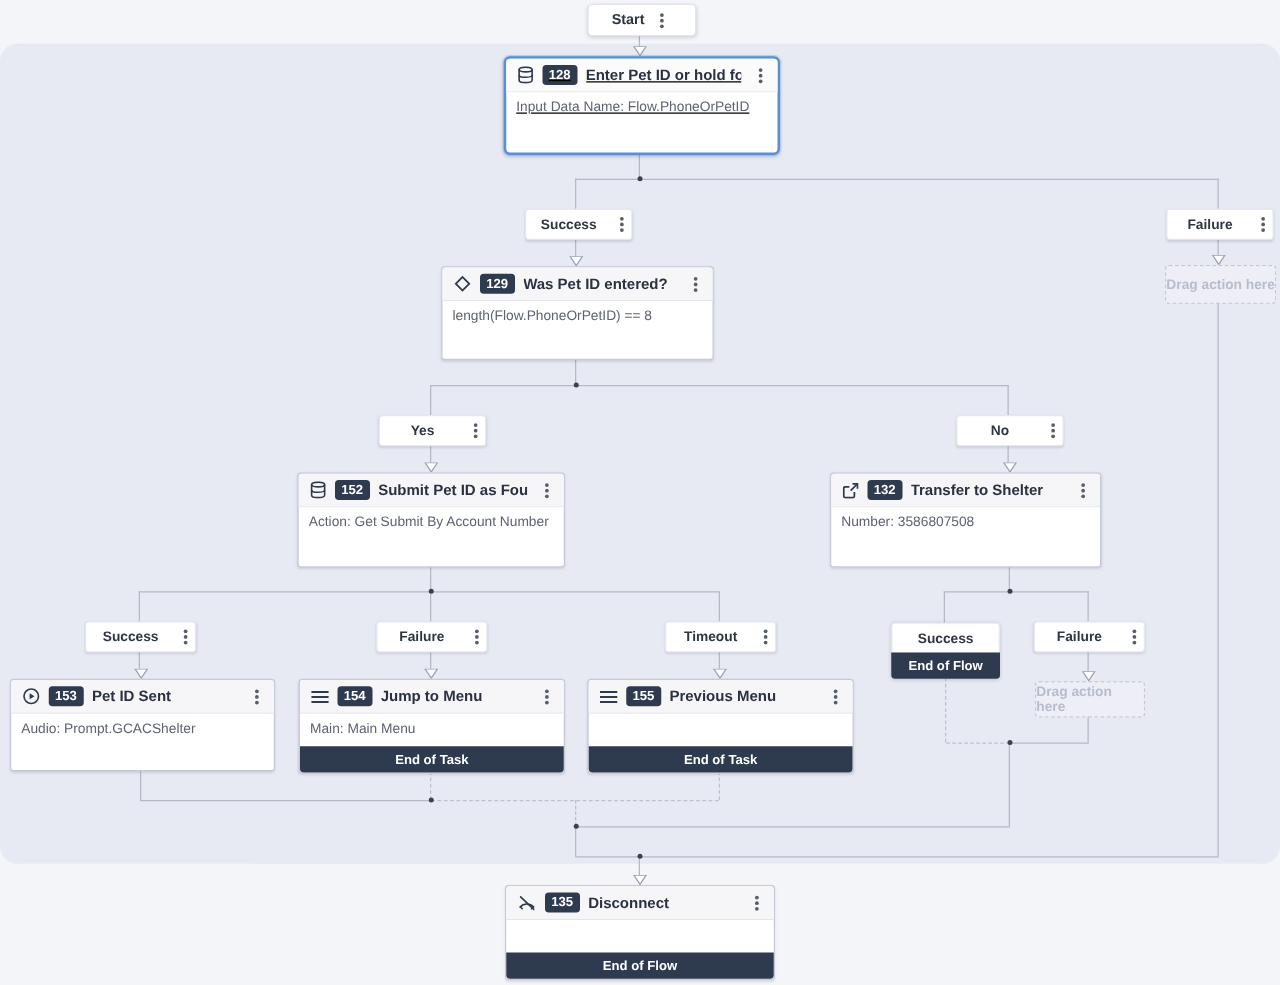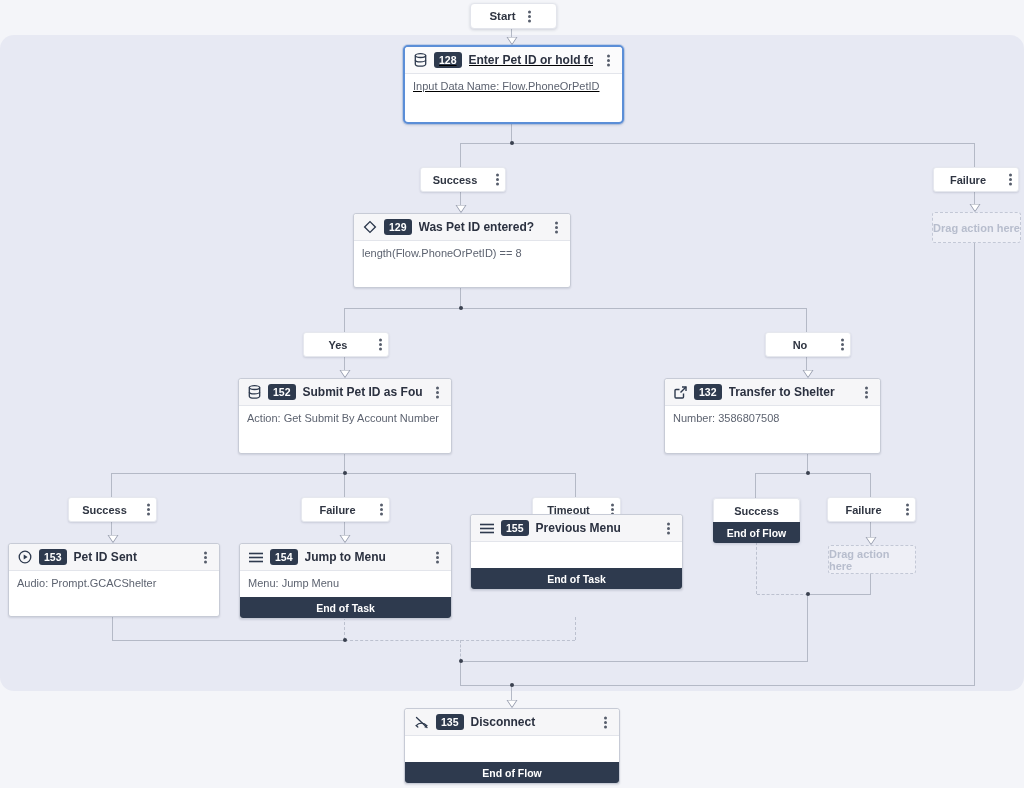--- a/index.html
+++ b/index.html
@@ -357,25 +357,25 @@
             <line x1="0" y1="5.5" x2="14" y2="5.5"></line>
             <line x1="0" y1="9.5" x2="14" y2="9.5"></line>
           </svg>
       </span>
       <span class="nbadge">154</span>
       <span class="ntitle">Jump to Menu</span>
       <span class="kebabbox">
           <span class="kebab"></span>
         </span>
     </div>
-    <div class="nbody" style="height:16px">Menu: Jump Menu</div>
+    <div class="nbody" style="height:16px">Main: Main Menu</div>
     <div class="nfoot">End of Task</div>
   </div>
 
-  <div class="node" style="left:470px;top:514px;width:211px">
+  <div class="node" style="left:470px;top:543px;width:211px">
     <div class="nhead">
       <span class="nicon">
         <svg width="14" height="11" viewBox="0 0 14 11" stroke="#2e3a4e" stroke-width="1.6">
             <line x1="0" y1="1.5" x2="14" y2="1.5"></line>
             <line x1="0" y1="5.5" x2="14" y2="5.5"></line>
             <line x1="0" y1="9.5" x2="14" y2="9.5"></line>
           </svg>
       </span>
       <span class="nbadge">155</span>
       <span class="ntitle">Previous Menu</span>

